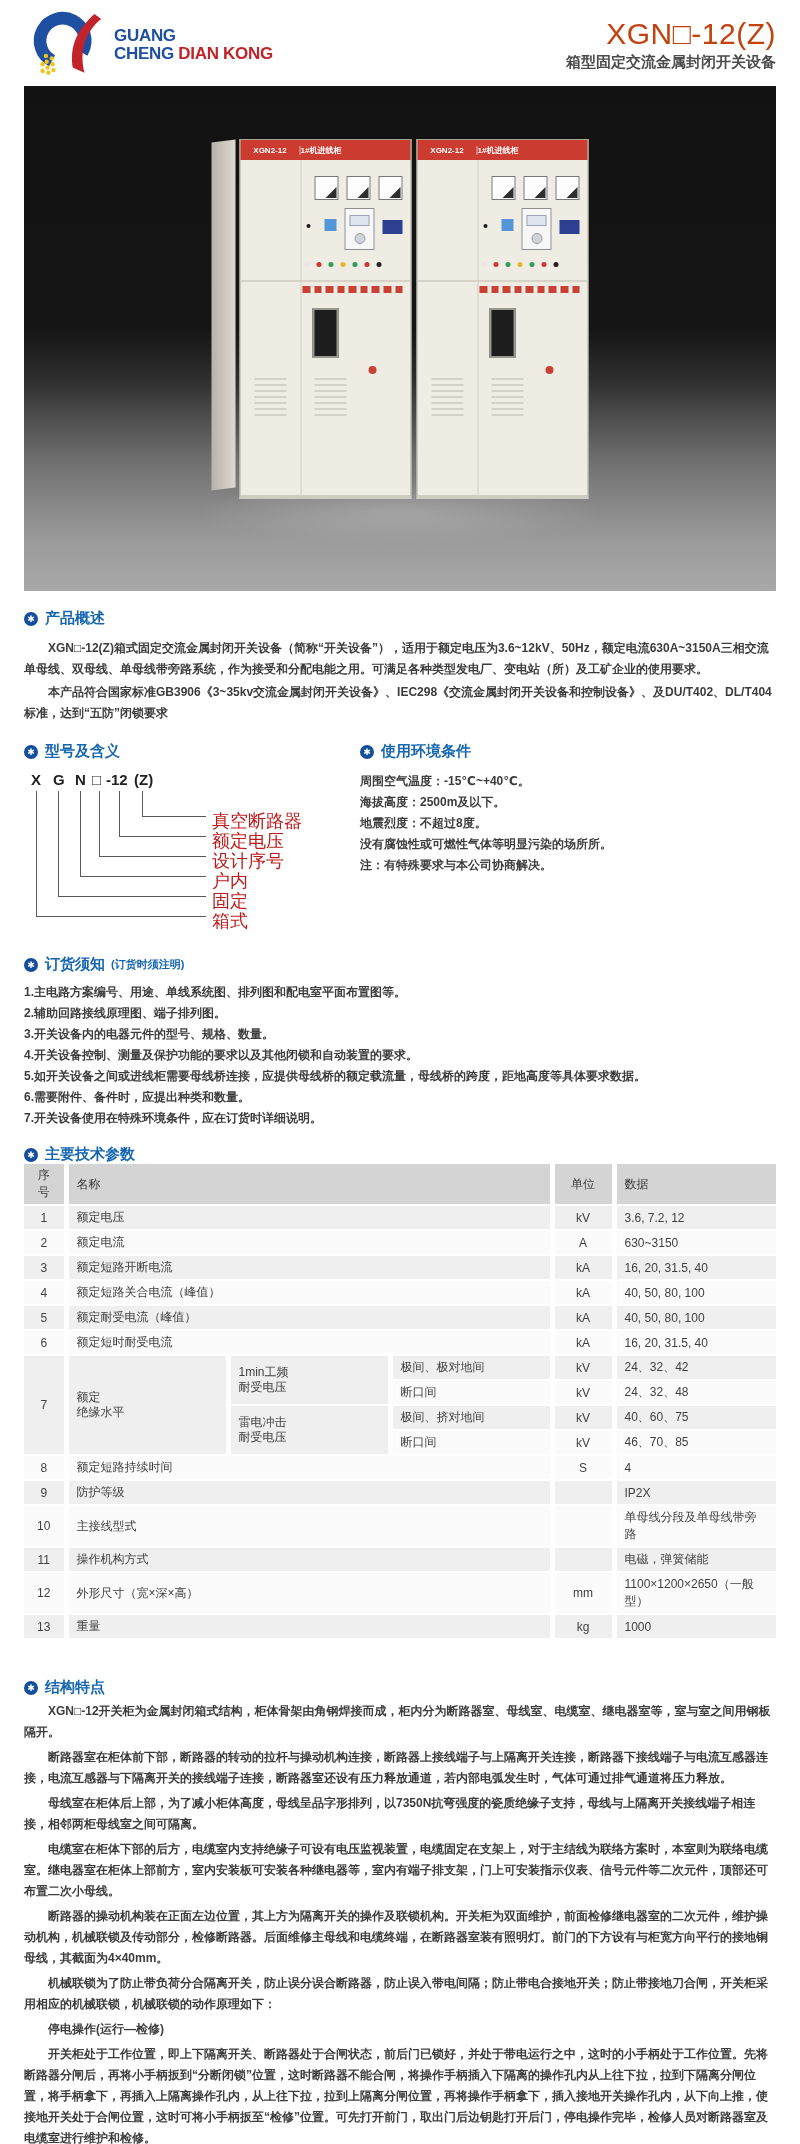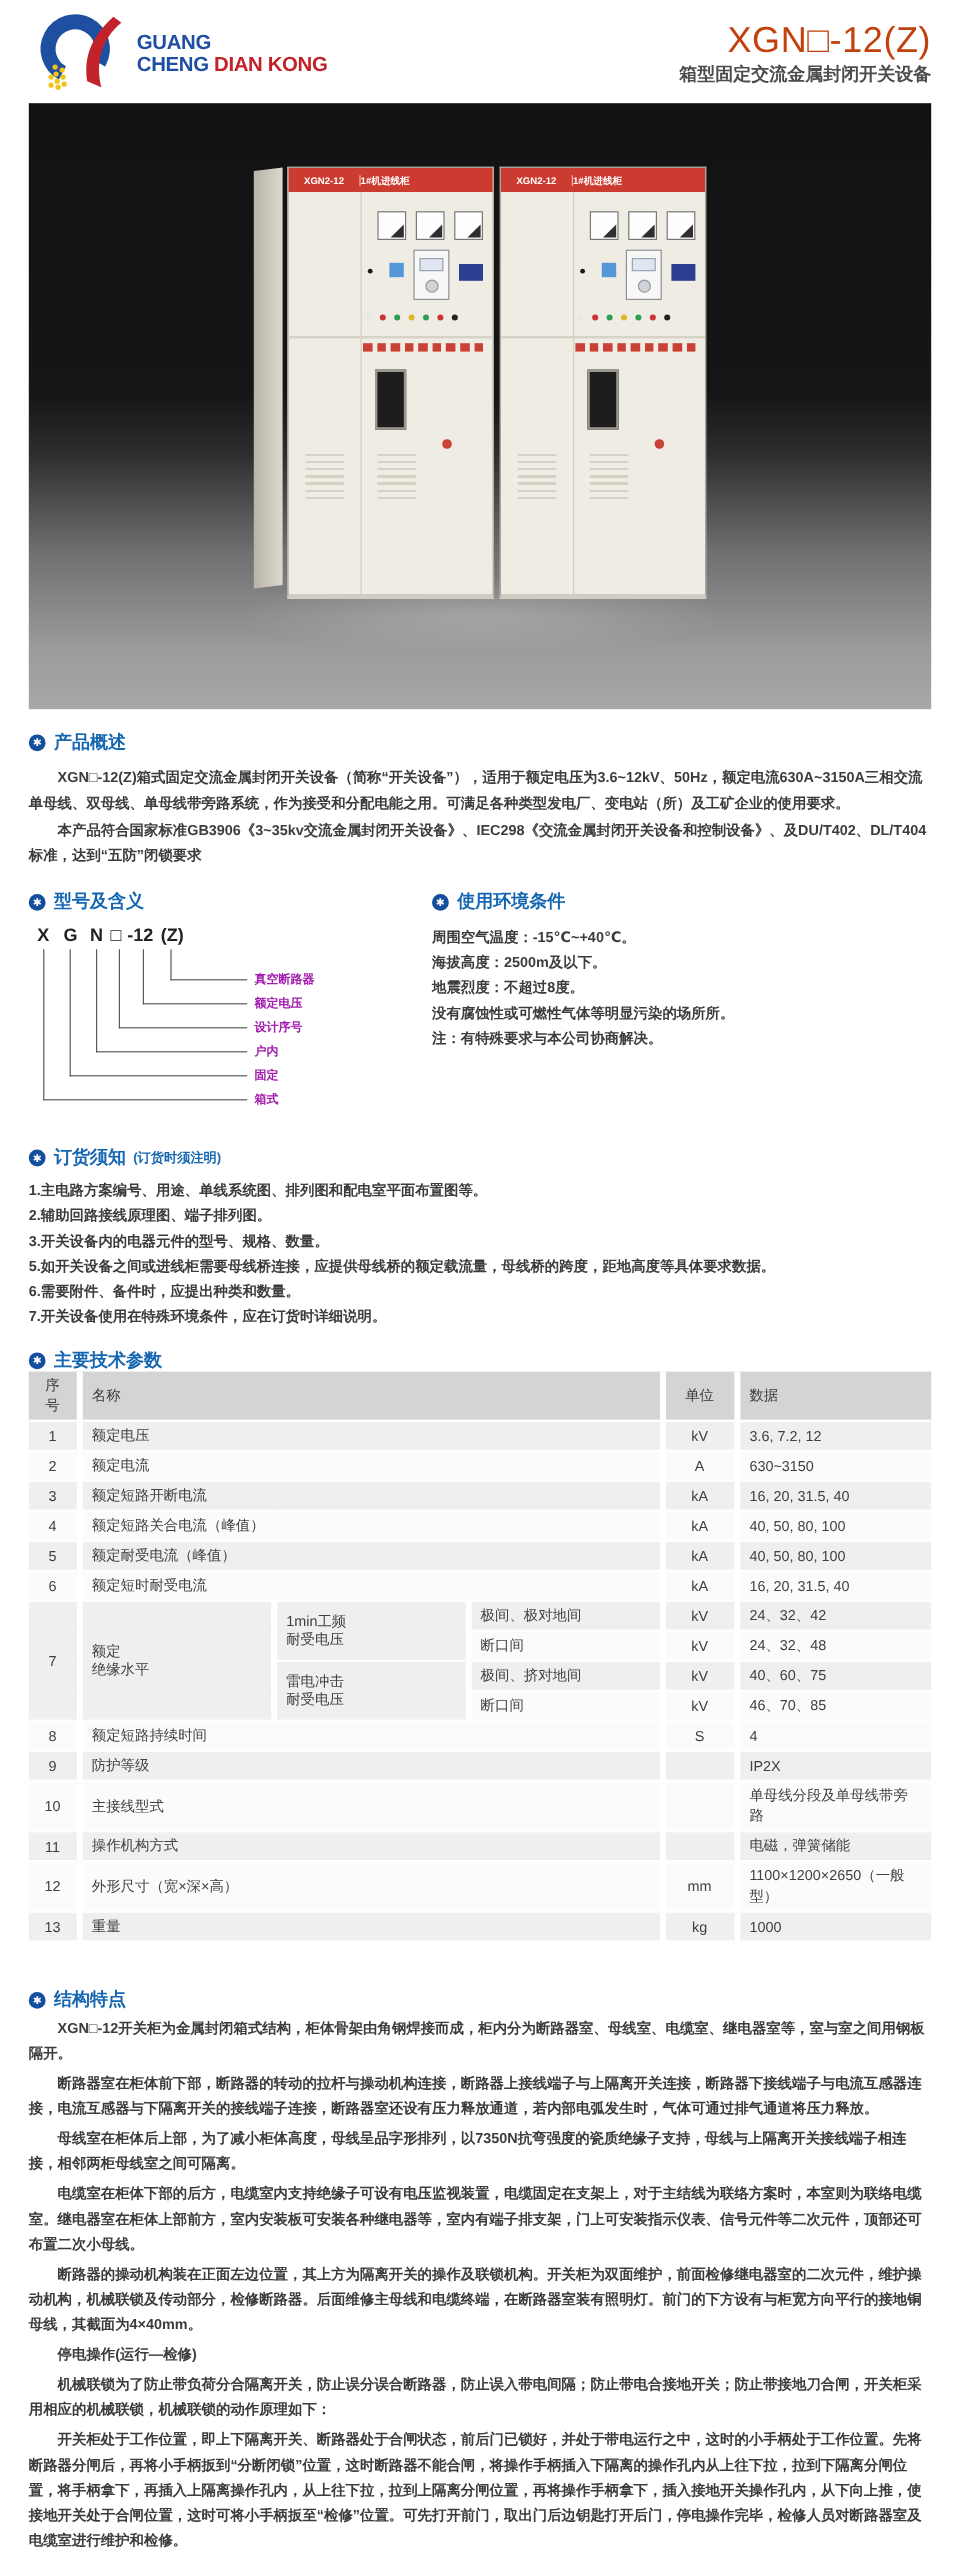--- a/index.html
+++ b/index.html
@@ -60,21 +60,21 @@
   .para { font-size:12px; line-height:21px; font-weight:bold; color:#3c3c3c; text-indent:2em; }
   .mt18 { margin-top:18px; } .mt10 { margin-top:10px; } .mt16 { margin-top:16px; }
 
   
   .twocol { display:flex; margin-top:18px; }
   .col-l { width:326px; }
   .col-r { flex:1; padding-left:10px; }
   .diagram { position:relative; height:168px; margin-top:10px; }
   .dletter { position:absolute; top:0; font-size:15px; font-weight:bold; color:#222; }
   .conn { position:absolute; border-left:1px solid #5a5a5a; border-bottom:1px solid #5a5a5a; }
-  .dlabel { position:absolute; font-size:10px; font-weight:bold; color:#a21caf; white-space:nowrap; }
+  .dlabel { position:absolute; font-size:18px; font-weight:normal; color:#b91c1c; white-space:nowrap; }
   .envline { font-size:12px; line-height:21px; font-weight:bold; color:#3c3c3c; }
 
   .orderlist { margin-top:8px; }
   .orderitem { font-size:12px; line-height:21px; font-weight:bold; color:#3c3c3c; }
 
   
   table.params { border-collapse:collapse; width:752px; margin-top:0; table-layout:fixed; font-size:12px; color:#3f3f3f; }
   table.params td, table.params th { padding:3px 8px; height:22px; font-weight:normal; border-bottom:2px solid #fff; vertical-align:middle; }
   tr.thead td { background:#d4d4d4; color:#3a3a3a; }
   tr.g > td { background:#efefef; }
@@ -268,20 +268,21 @@
 
     <div class="sec-h mt16">
       <span class="sec-ic"></span>
       <span>订货须知</span>
       <span class="sec-note">(订货时须注明)</span>
     </div>
     <div class="orderlist">
       <div class="orderitem">1.主电路方案编号、用途、单线系统图、排列图和配电室平面布置图等。</div>
       <div class="orderitem">2.辅助回路接线原理图、端子排列图。</div>
       <div class="orderitem">3.开关设备内的电器元件的型号、规格、数量。</div>
+      <div class="orderitem">4.开关设备控制、测量及保护功能的要求以及其他闭锁和自动装置的要求。</div>
       <div class="orderitem">5.如开关设备之间或进线柜需要母线桥连接，应提供母线桥的额定载流量，母线桥的跨度，距地高度等具体要求数据。</div>
       <div class="orderitem">6.需要附件、备件时，应提出种类和数量。</div>
       <div class="orderitem">7.开关设备使用在特殊环境条件，应在订货时详细说明。</div>
     </div>
 
     <div class="sec-h mt16">
       <span class="sec-ic"></span>
       <span>主要技术参数</span>
     </div>
     <table class="params">
@@ -406,20 +407,20 @@
     <div class="struct">
       <div class="sec-h">
         <span class="sec-ic"></span>
         <span>结构特点</span>
       </div>
       <p class="para mt10">XGN□-12开关柜为金属封闭箱式结构，柜体骨架由角钢焊接而成，柜内分为断路器室、母线室、电缆室、继电器室等，室与室之间用钢板隔开。</p>
       <p class="para">断路器室在柜体前下部，断路器的转动的拉杆与操动机构连接，断路器上接线端子与上隔离开关连接，断路器下接线端子与电流互感器连接，电流互感器与下隔离开关的接线端子连接，断路器室还设有压力释放通道，若内部电弧发生时，气体可通过排气通道将压力释放。</p>
       <p class="para">母线室在柜体后上部，为了减小柜体高度，母线呈品字形排列，以7350N抗弯强度的瓷质绝缘子支持，母线与上隔离开关接线端子相连接，相邻两柜母线室之间可隔离。</p>
       <p class="para">电缆室在柜体下部的后方，电缆室内支持绝缘子可设有电压监视装置，电缆固定在支架上，对于主结线为联络方案时，本室则为联络电缆室。继电器室在柜体上部前方，室内安装板可安装各种继电器等，室内有端子排支架，门上可安装指示仪表、信号元件等二次元件，顶部还可布置二次小母线。</p>
       <p class="para">断路器的操动机构装在正面左边位置，其上方为隔离开关的操作及联锁机构。开关柜为双面维护，前面检修继电器室的二次元件，维护操动机构，机械联锁及传动部分，检修断路器。后面维修主母线和电缆终端，在断路器室装有照明灯。前门的下方设有与柜宽方向平行的接地铜母线，其截面为4×40mm。</p>
+      <p class="para">机械联锁为了防止带负荷分合隔离开关，防止误分误合断路器，防止误入带电间隔；防止带电合接地开关；防止带接地刀合闸，开关柜采用相应的机械联锁，机械联锁的动作原理如下：</p>
       <p class="para">停电操作(运行—检修)</p>
-      <p class="para">机械联锁为了防止带负荷分合隔离开关，防止误分误合断路器，防止误入带电间隔；防止带电合接地开关；防止带接地刀合闸，开关柜采用相应的机械联锁，机械联锁的动作原理如下：</p>
       <p class="para">开关柜处于工作位置，即上下隔离开关、断路器处于合闸状态，前后门已锁好，并处于带电运行之中，这时的小手柄处于工作位置。先将断路器分闸后，再将小手柄扳到“分断闭锁”位置，这时断路器不能合闸，将操作手柄插入下隔离的操作孔内从上往下拉，拉到下隔离分闸位置，将手柄拿下，再插入上隔离操作孔内，从上往下拉，拉到上隔离分闸位置，再将操作手柄拿下，插入接地开关操作孔内，从下向上推，使接地开关处于合闸位置，这时可将小手柄扳至“检修”位置。可先打开前门，取出门后边钥匙打开后门，停电操作完毕，检修人员对断路器室及电缆室进行维护和检修。</p>
 
     </div>
 
   </div>
 </div>
 
 </body></html>

